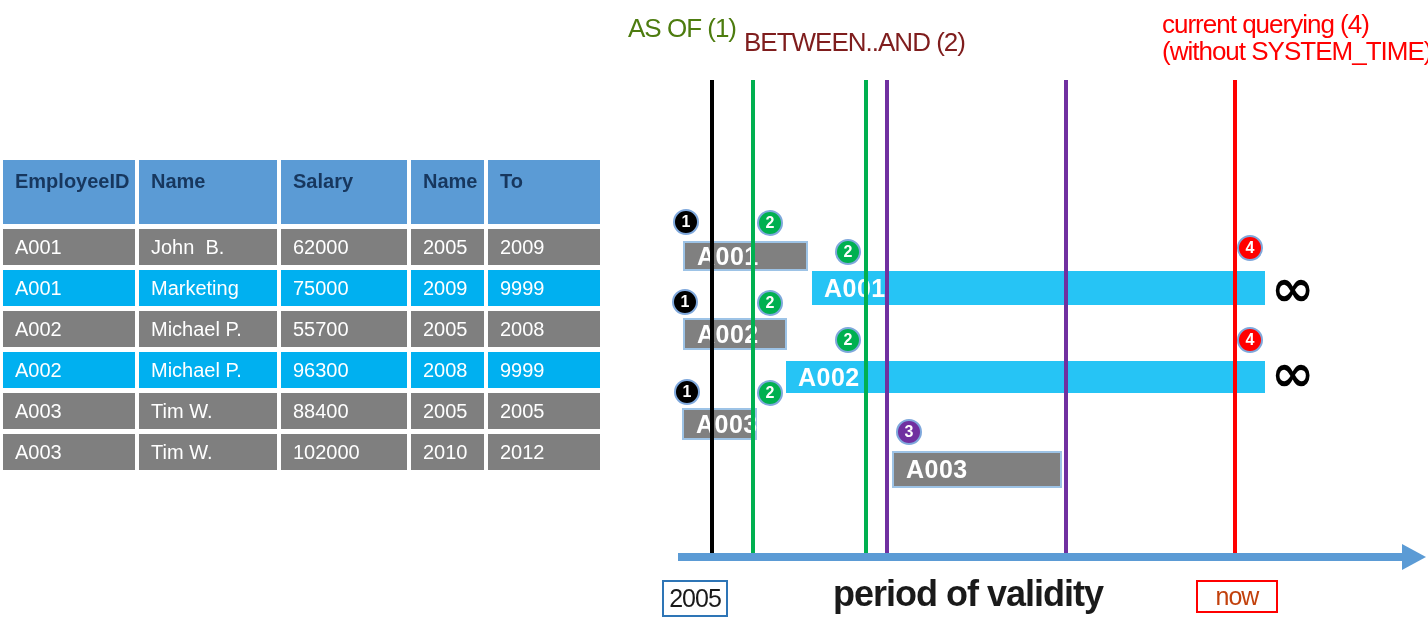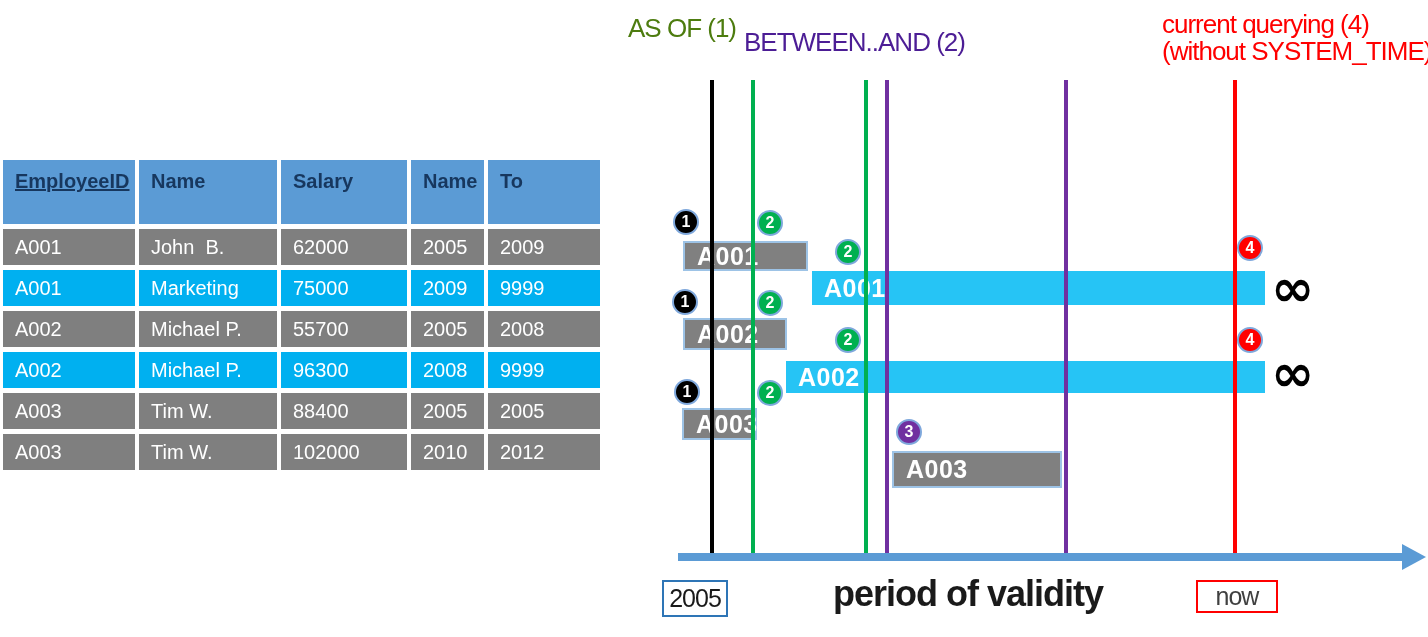--- a/index.html
+++ b/index.html
@@ -10,21 +10,21 @@
   
   table.emp{
     position:absolute;left:-1px;top:155px;
     border-collapse:separate;border-spacing:4px 5px;table-layout:fixed;
   }
   table.emp th{
     background:#5B9BD5;color:#17375E;font-size:20px;font-weight:bold;
     text-align:left;vertical-align:top;padding:10px 0 0 12px;height:64px;
     box-sizing:border-box;
   }
-  table.emp th span.u{text-decoration:underline;}
+  table.emp th span.u{}
   table.emp td{
     font-size:20px;color:#ffffff;padding:0 0 0 12px;height:36px;
     box-sizing:border-box;white-space:pre;vertical-align:middle;
   }
   td.gray{background:#7F7F7F;}
   td.cyan{background:#00B0F0;}
   
   .leg{
     position:absolute;font-weight:300;font-size:26px;letter-spacing:-1px;
     white-space:nowrap;
@@ -53,21 +53,21 @@
     border-left:24px solid #5B9BD5;border-top:13px solid transparent;
     border-bottom:13px solid transparent;
   }
   .year-box{
     position:absolute;left:662px;top:580px;width:62px;height:33px;
     border:2px solid #2E75B6;color:#1a1a1a;font-size:25px;font-weight:300;
     display:flex;align-items:center;justify-content:center;letter-spacing:-1px;
   }
   .now-box{
     position:absolute;left:1196px;top:580px;width:78px;height:29px;
-    border:2px solid #FF0000;color:#404040;font-size:25px;font-weight:300;
+    border:2px solid #FF0000;color:#c2410c;font-size:25px;font-weight:300;
     display:flex;align-items:center;justify-content:center;letter-spacing:-1px;
   }
   .period-label{
     position:absolute;left:833px;top:573px;color:#1a1a1a;font-size:36px;
     font-weight:700;letter-spacing:-1px;white-space:nowrap;
   }
 </style>
 </head>
 <body>
 
@@ -130,21 +130,21 @@
           <td class="gray">A003</td>
           <td class="gray">Tim W.</td>
           <td class="gray">102000</td>
           <td class="gray">2010</td>
           <td class="gray">2012</td>
         </tr>
       </tbody>
   </table>
 
   <div class="leg" style="left:628px;top:13px;color:#4d7c0f;">AS OF (1)</div>
-  <div class="leg" style="left:744px;top:27px;color:#4c1d95;">BETWEEN..AND (2)</div>
+  <div class="leg" style="left:744px;top:27px;color:#7f1d1d;">BETWEEN..AND (2)</div>
   <div class="leg" style="left:1162px;top:11px;color:#FF0000;line-height:27px;">
     <div>current querying (4)</div>
     <div>(without SYSTEM_TIME)</div>
   </div>
 
   <div id="diagram">
       <div class="bar gray" style="left: 683px; top: 241px; width: 125px; height: 30px;">A001</div>
       <div class="bar blue" style="left: 812px; top: 271px; width: 453px; height: 34px;">A001</div>
       <div class="bar gray" style="left: 683px; top: 318px; width: 104px; height: 32px;">A002</div>
       <div class="bar blue" style="left: 786px; top: 361px; width: 479px; height: 32px;">A002</div>

